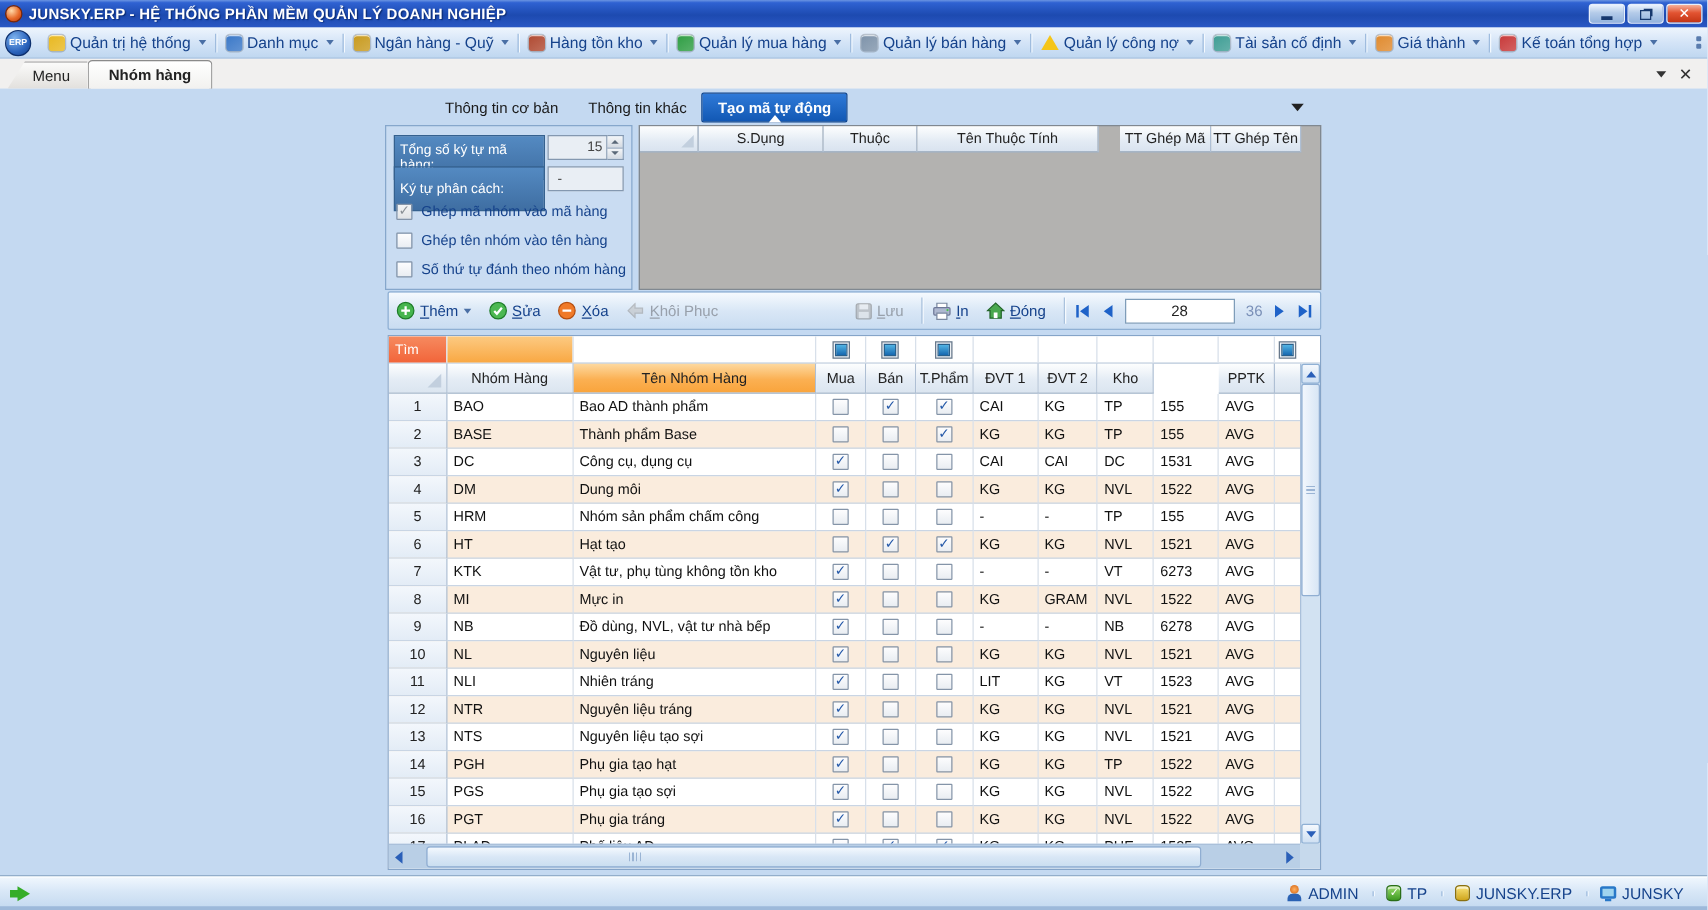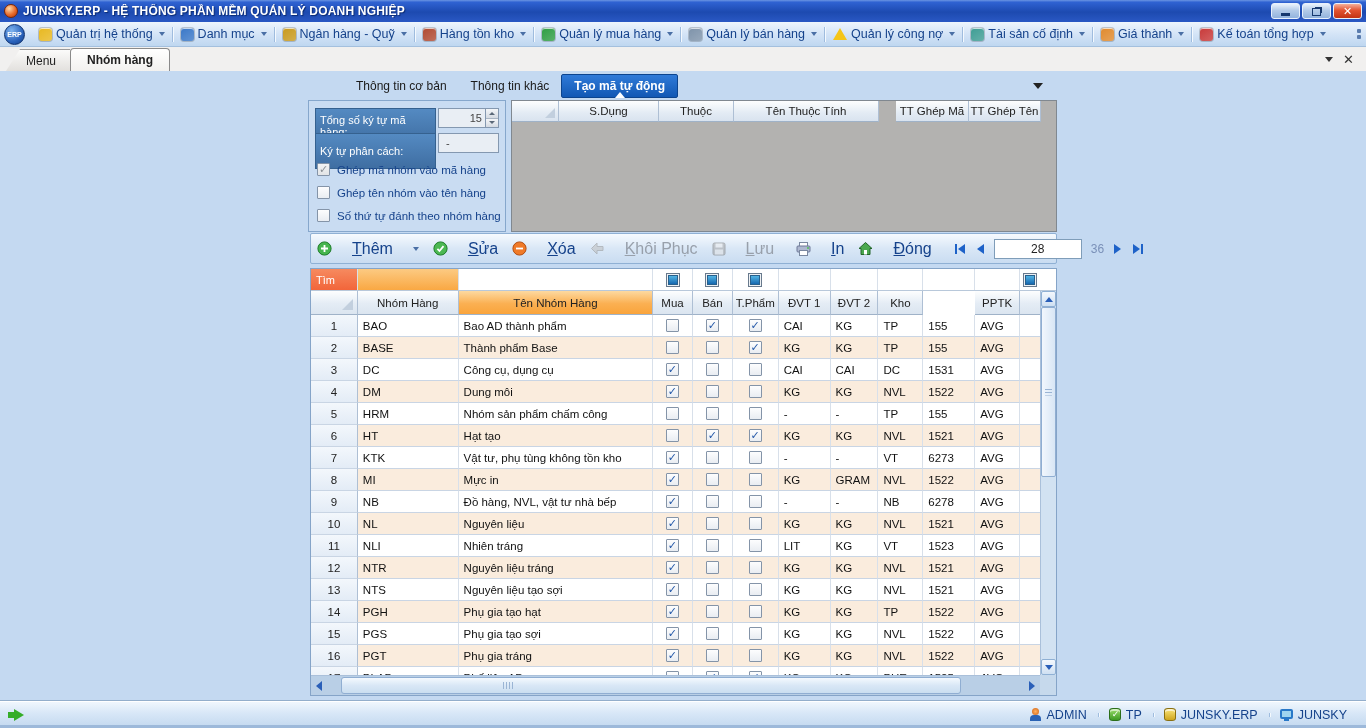--- a/index.html
+++ b/index.html
@@ -100,21 +100,21 @@
   .acell { background:linear-gradient(#fdfefe,#e3ebf4 60%,#d9e3ef); border-right:1px solid #aebfd4; border-bottom:1px solid #9fb2c8;
     font-size:11.5px; color:#222; display:flex; align-items:center; justify-content:center; white-space:nowrap; }
   .acell.corner { position:relative; }
   .acell.corner::after { content:""; position:absolute; right:3px; bottom:3px;
     border-left:10px solid transparent; border-bottom:10px solid #c2cfde; }
 
   
   .toolbar { position:absolute; left:310px; top:162px; width:747px; height:31px;
     background:linear-gradient(#f6fafe,#d9e7f6 50%,#c9dcf1); border:1px solid #8fb0d4; border-radius:2px;
     display:flex; align-items:center; padding:0 6px; }
-  .tbtn { display:flex; align-items:center; gap:20px; margin-right:14px; color:#15428b; font-size:16px; cursor:default; white-space:nowrap; }
+  .tbtn { display:flex; align-items:center; gap:4px; margin-right:14px; color:#15428b; font-size:12px; cursor:default; white-space:nowrap; }
   .tbtn .tlabel { display:inline-block; }
   .tbtn .tlabel::first-letter { text-decoration:underline; }
   .tbtn.disabled { color:#98a0ab; }
   .tbtn.disabled svg { filter:grayscale(1) opacity(.55); }
   .tb-caret { width:0; height:0; border-left:3px solid transparent; border-right:3px solid transparent; border-top:4px solid #4a6fa5; }
   .tsep { width:1px; align-self:stretch; margin:4px 8px 4px 0; background:#aac2dd; box-shadow:1px 0 0 #f6fafe; }
   .tspacer { flex:1; }
   .nav-group { display:flex; align-items:center; gap:9px; }
   .nav-btn { display:flex; align-items:center; cursor:default; }
   .page-input { width:88px; height:20px; border:1px solid #7f9db9; background:#fff; text-align:center;
@@ -622,21 +622,21 @@
             <div class="tcell" style="width: 52px;">KG</div>
             <div class="tcell" style="width: 48px;">GRAM</div>
             <div class="tcell" style="width: 45px;">NVL</div>
             <div class="tcell" style="width: 52px;">1522</div>
             <div class="tcell" style="width: 45px;">AVG</div>
             <div class="tcell" style="width: 36px; border-right: none;"></div>
           </div>
           <div class="trow">
             <div class="tcell num" style="width: 47px;">9</div>
             <div class="tcell" style="width: 101px;">NB</div>
-            <div class="tcell" style="width: 195px;">Đồ hàng, NVL, vật tư nhà bếp</div>
+            <div class="tcell" style="width: 195px;">Đồ dùng, NVL, vật tư nhà bếp</div>
             <div class="tcell center" style="width: 40px;">
               <div class="cb on"></div>
             </div>
             <div class="tcell center" style="width: 40px;">
               <div class="cb"></div>
             </div>
             <div class="tcell center" style="width: 46px;">
               <div class="cb"></div>
             </div>
             <div class="tcell" style="width: 52px;">-</div>

